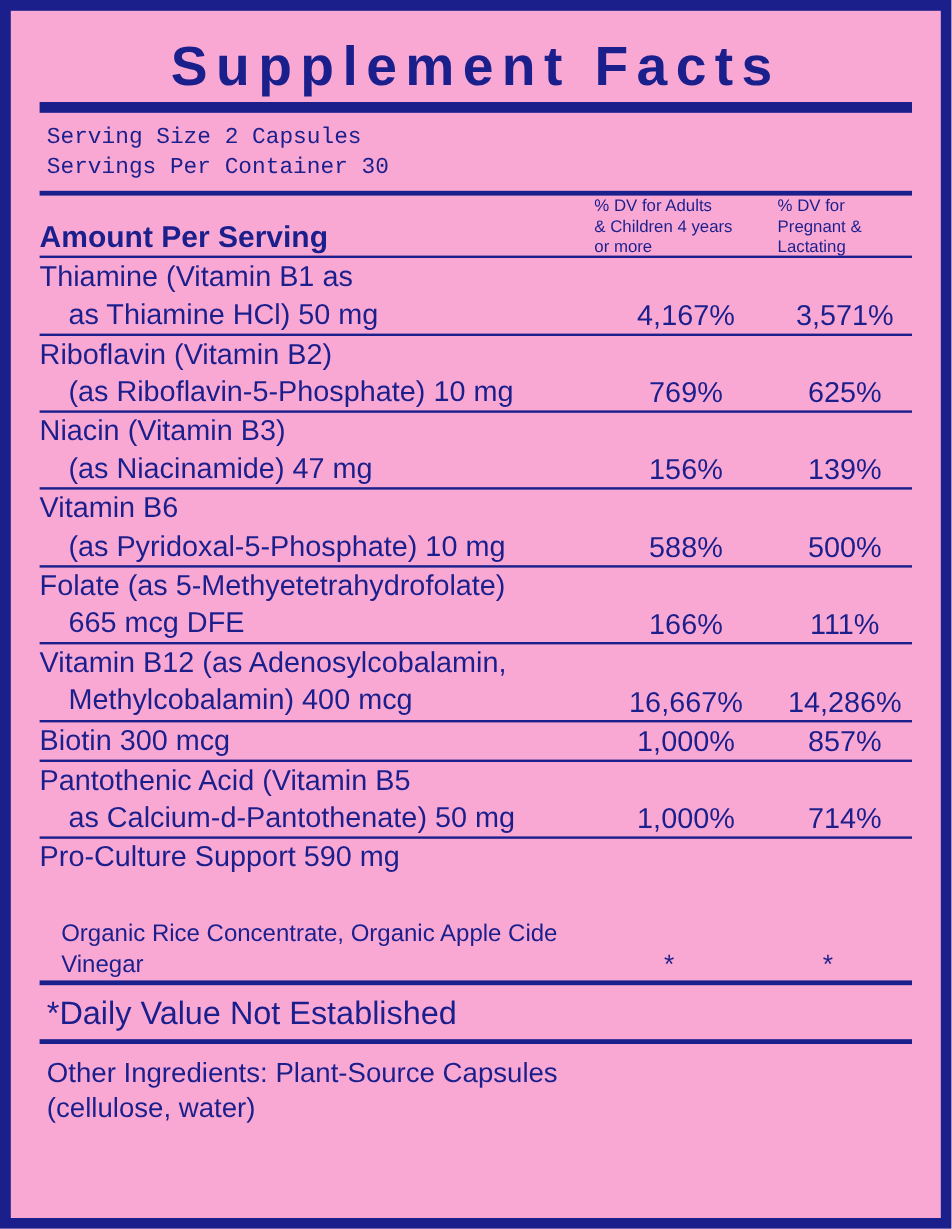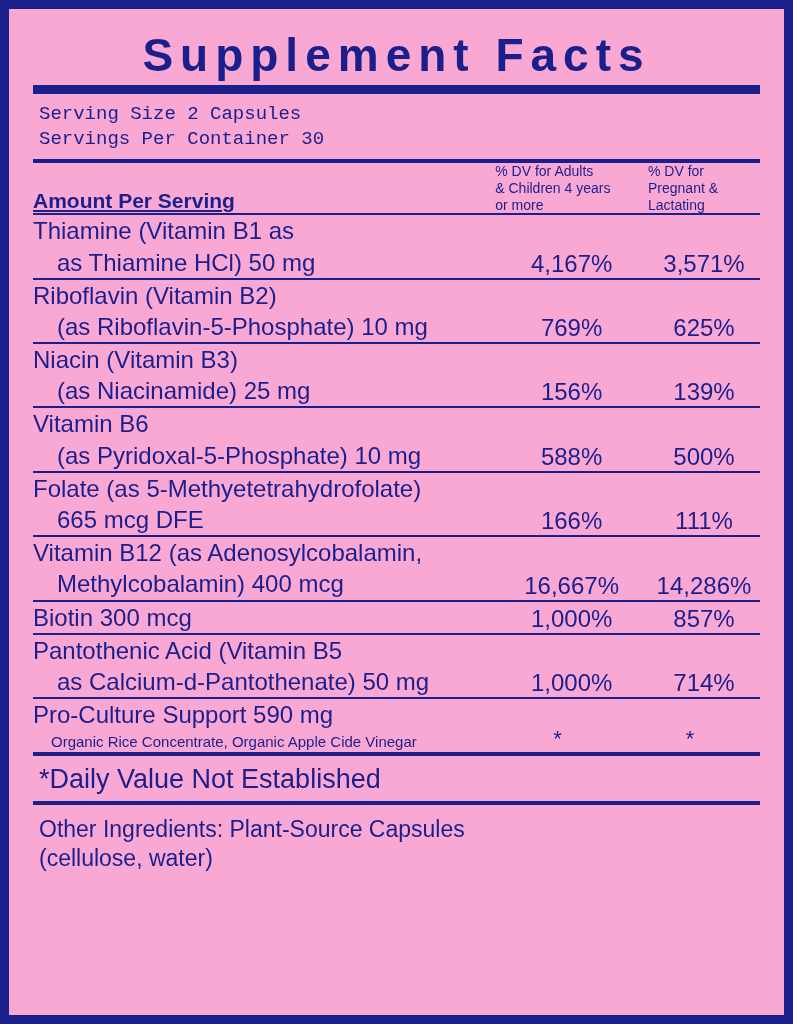--- a/index.html
+++ b/index.html
@@ -62,25 +62,24 @@
   }
   .col-name { width: 454px; }
   .col-dv1  { width: 150px; }
   .col-dv2  { width: 110px; }
 
   .hdr-row td {
     padding-top: 7px;
     padding-bottom: 7px;
   }
   .hdr-amount {
-    font-size: 21px;
+    font-size: 25px;
     font-weight: bold;
     color: #1a1f8c;
     padding-left: 6px;
-    text-decoration: underline;
   }
   .hdr-small {
     font-size: 14px;
     line-height: 1.2;
     text-align: left;
     color: #1a1f8c;
     padding: 0 4px;
   }
   .nut-row td {
     padding-top: 6px;
@@ -88,24 +87,25 @@
   }
   .nut-name {
     font-size: 24px;
     line-height: 1.3;
     color: #1a1f8c;
     padding-left: 6px;
   }
   .nut-name .indent { display: block; padding-left: 24px; }
   .nut-sub {
     display: block;
-    font-size: 15px;
+    font-size: 20px;
     padding-left: 18px;
     line-height: 1.3;
     padding-top: 2px;
+    margin-top: 33px;
   }
   .nut-val {
     font-size: 24px;
     text-align: center;
     color: #1a1f8c;
     padding-right: 10px;
     white-space: nowrap;
   }
   .nut-val.star {
     text-align: center;
@@ -197,21 +197,21 @@
       </tr>
       <tr class="sep">
           <td colspan="3">
             <hr>
           </td>
         </tr>
 
       <tr class="nut-row">
         <td class="nut-name">
           <span>Niacin (Vitamin B3)</span>
-          <span class="indent">(as Niacinamide) 25 mg</span>
+          <span class="indent">(as Niacinamide) 47 mg</span>
         </td>
         <td class="nut-val">156%</td>
         <td class="nut-val">139%</td>
       </tr>
       <tr class="sep">
           <td colspan="3">
             <hr>
           </td>
         </tr>
 

